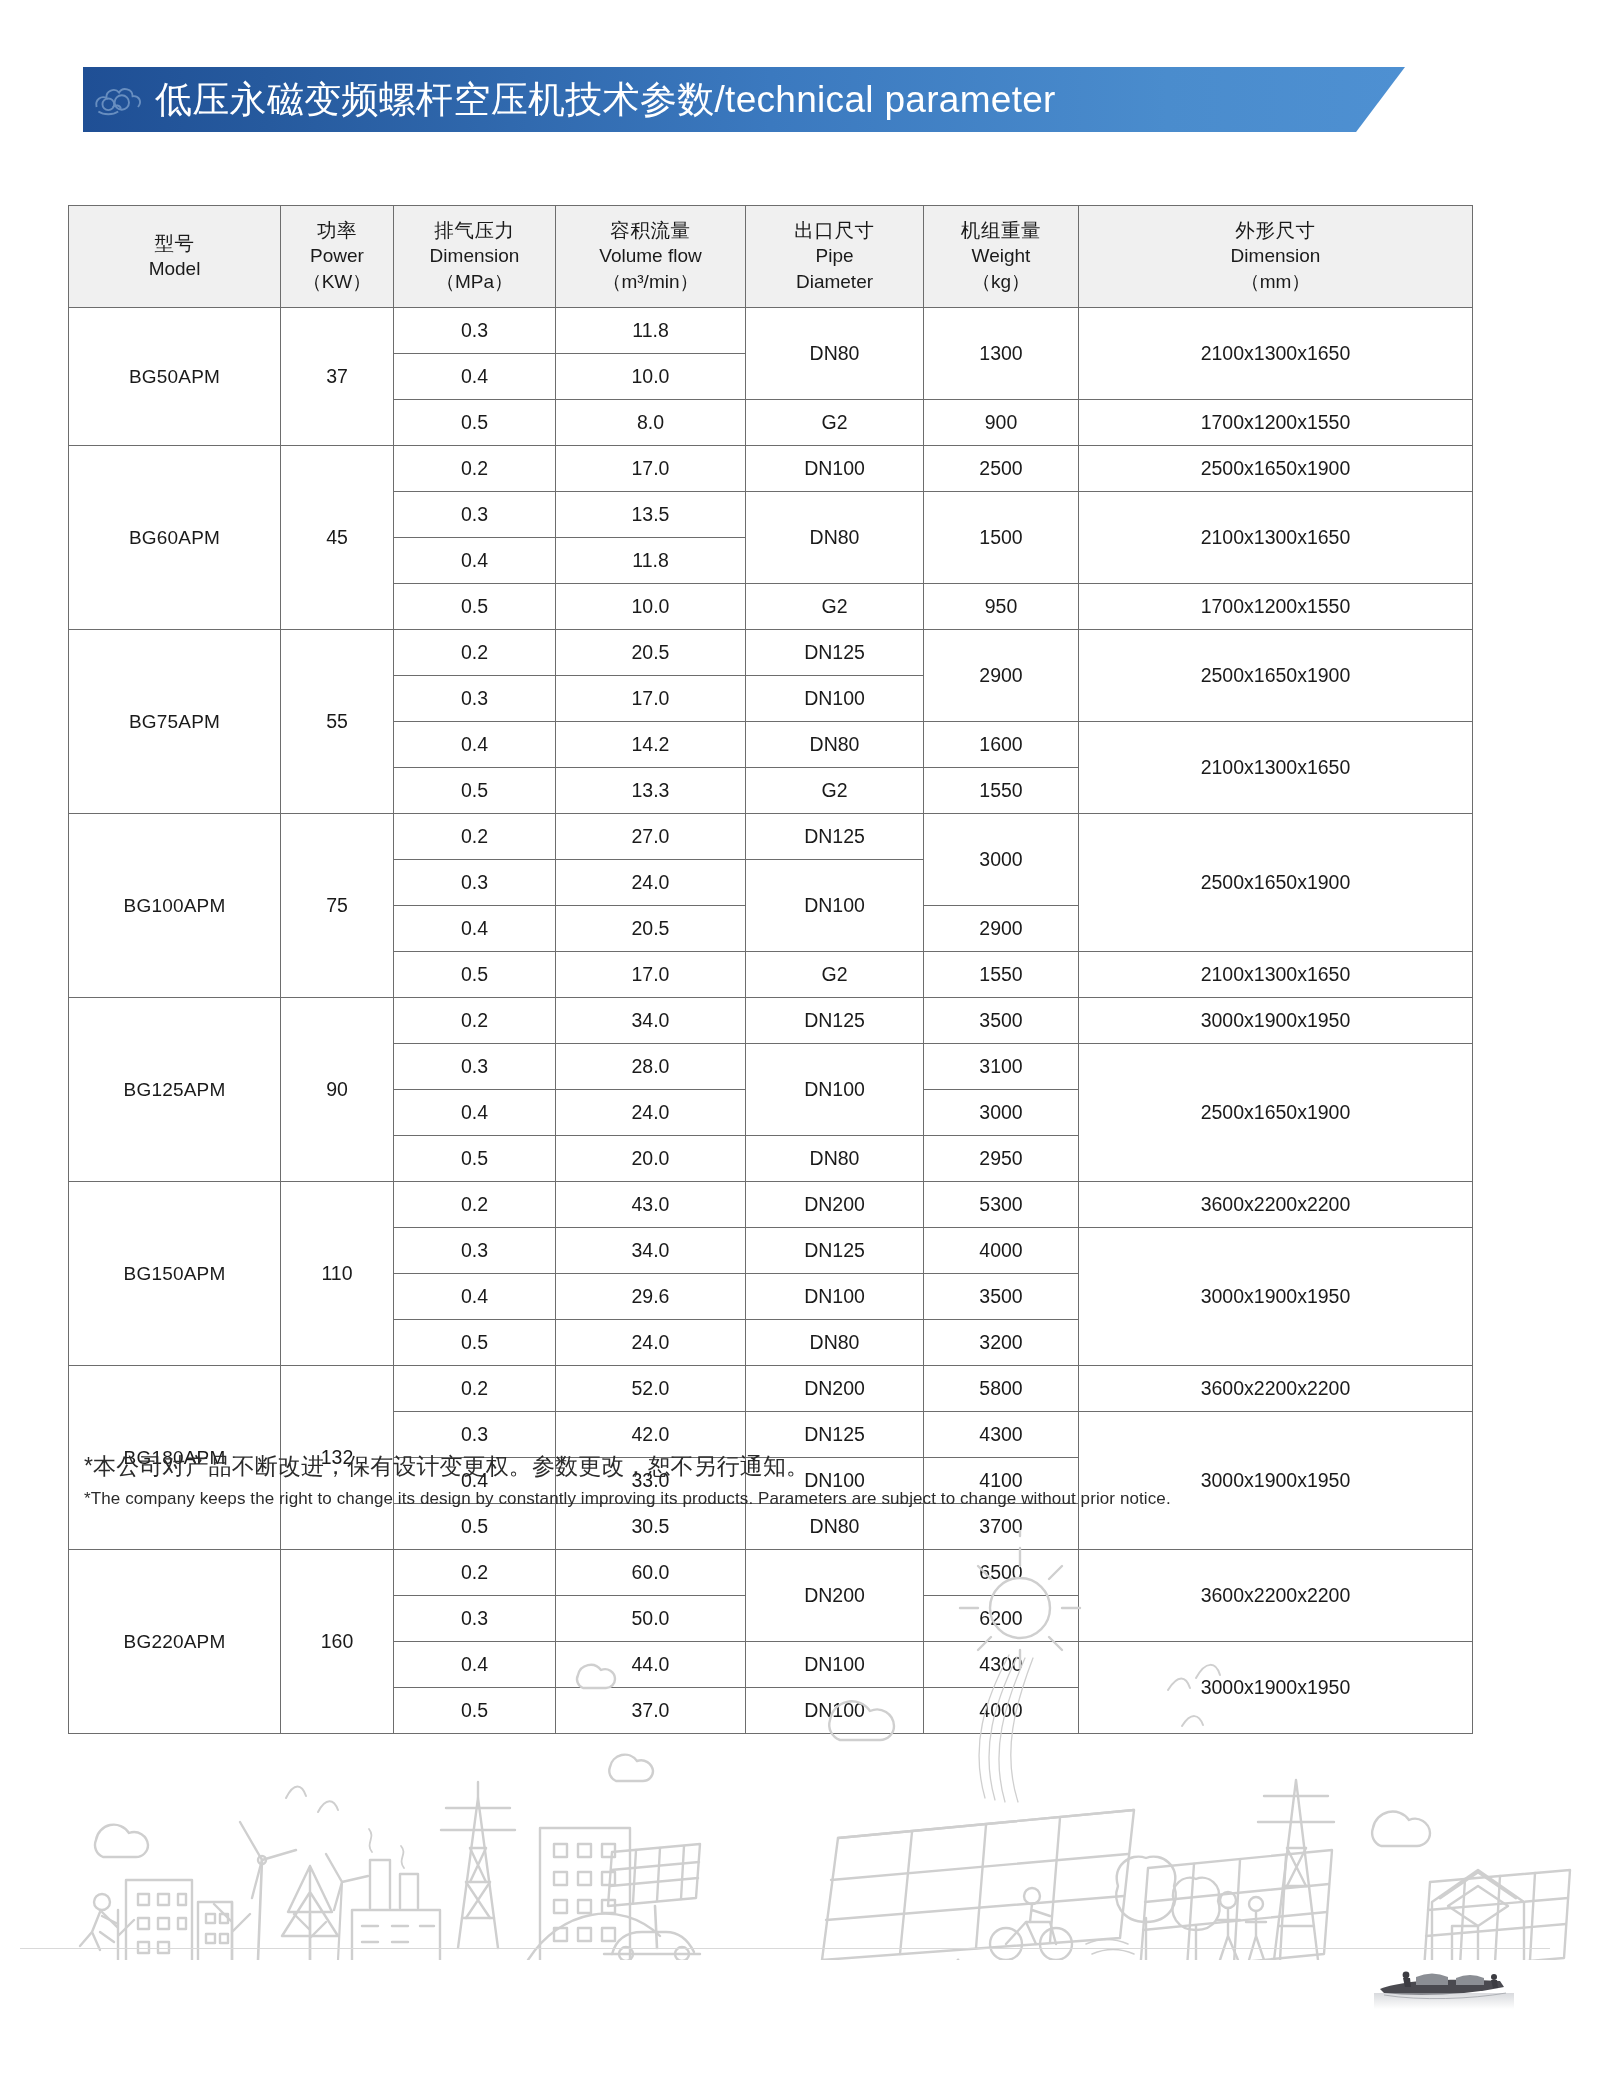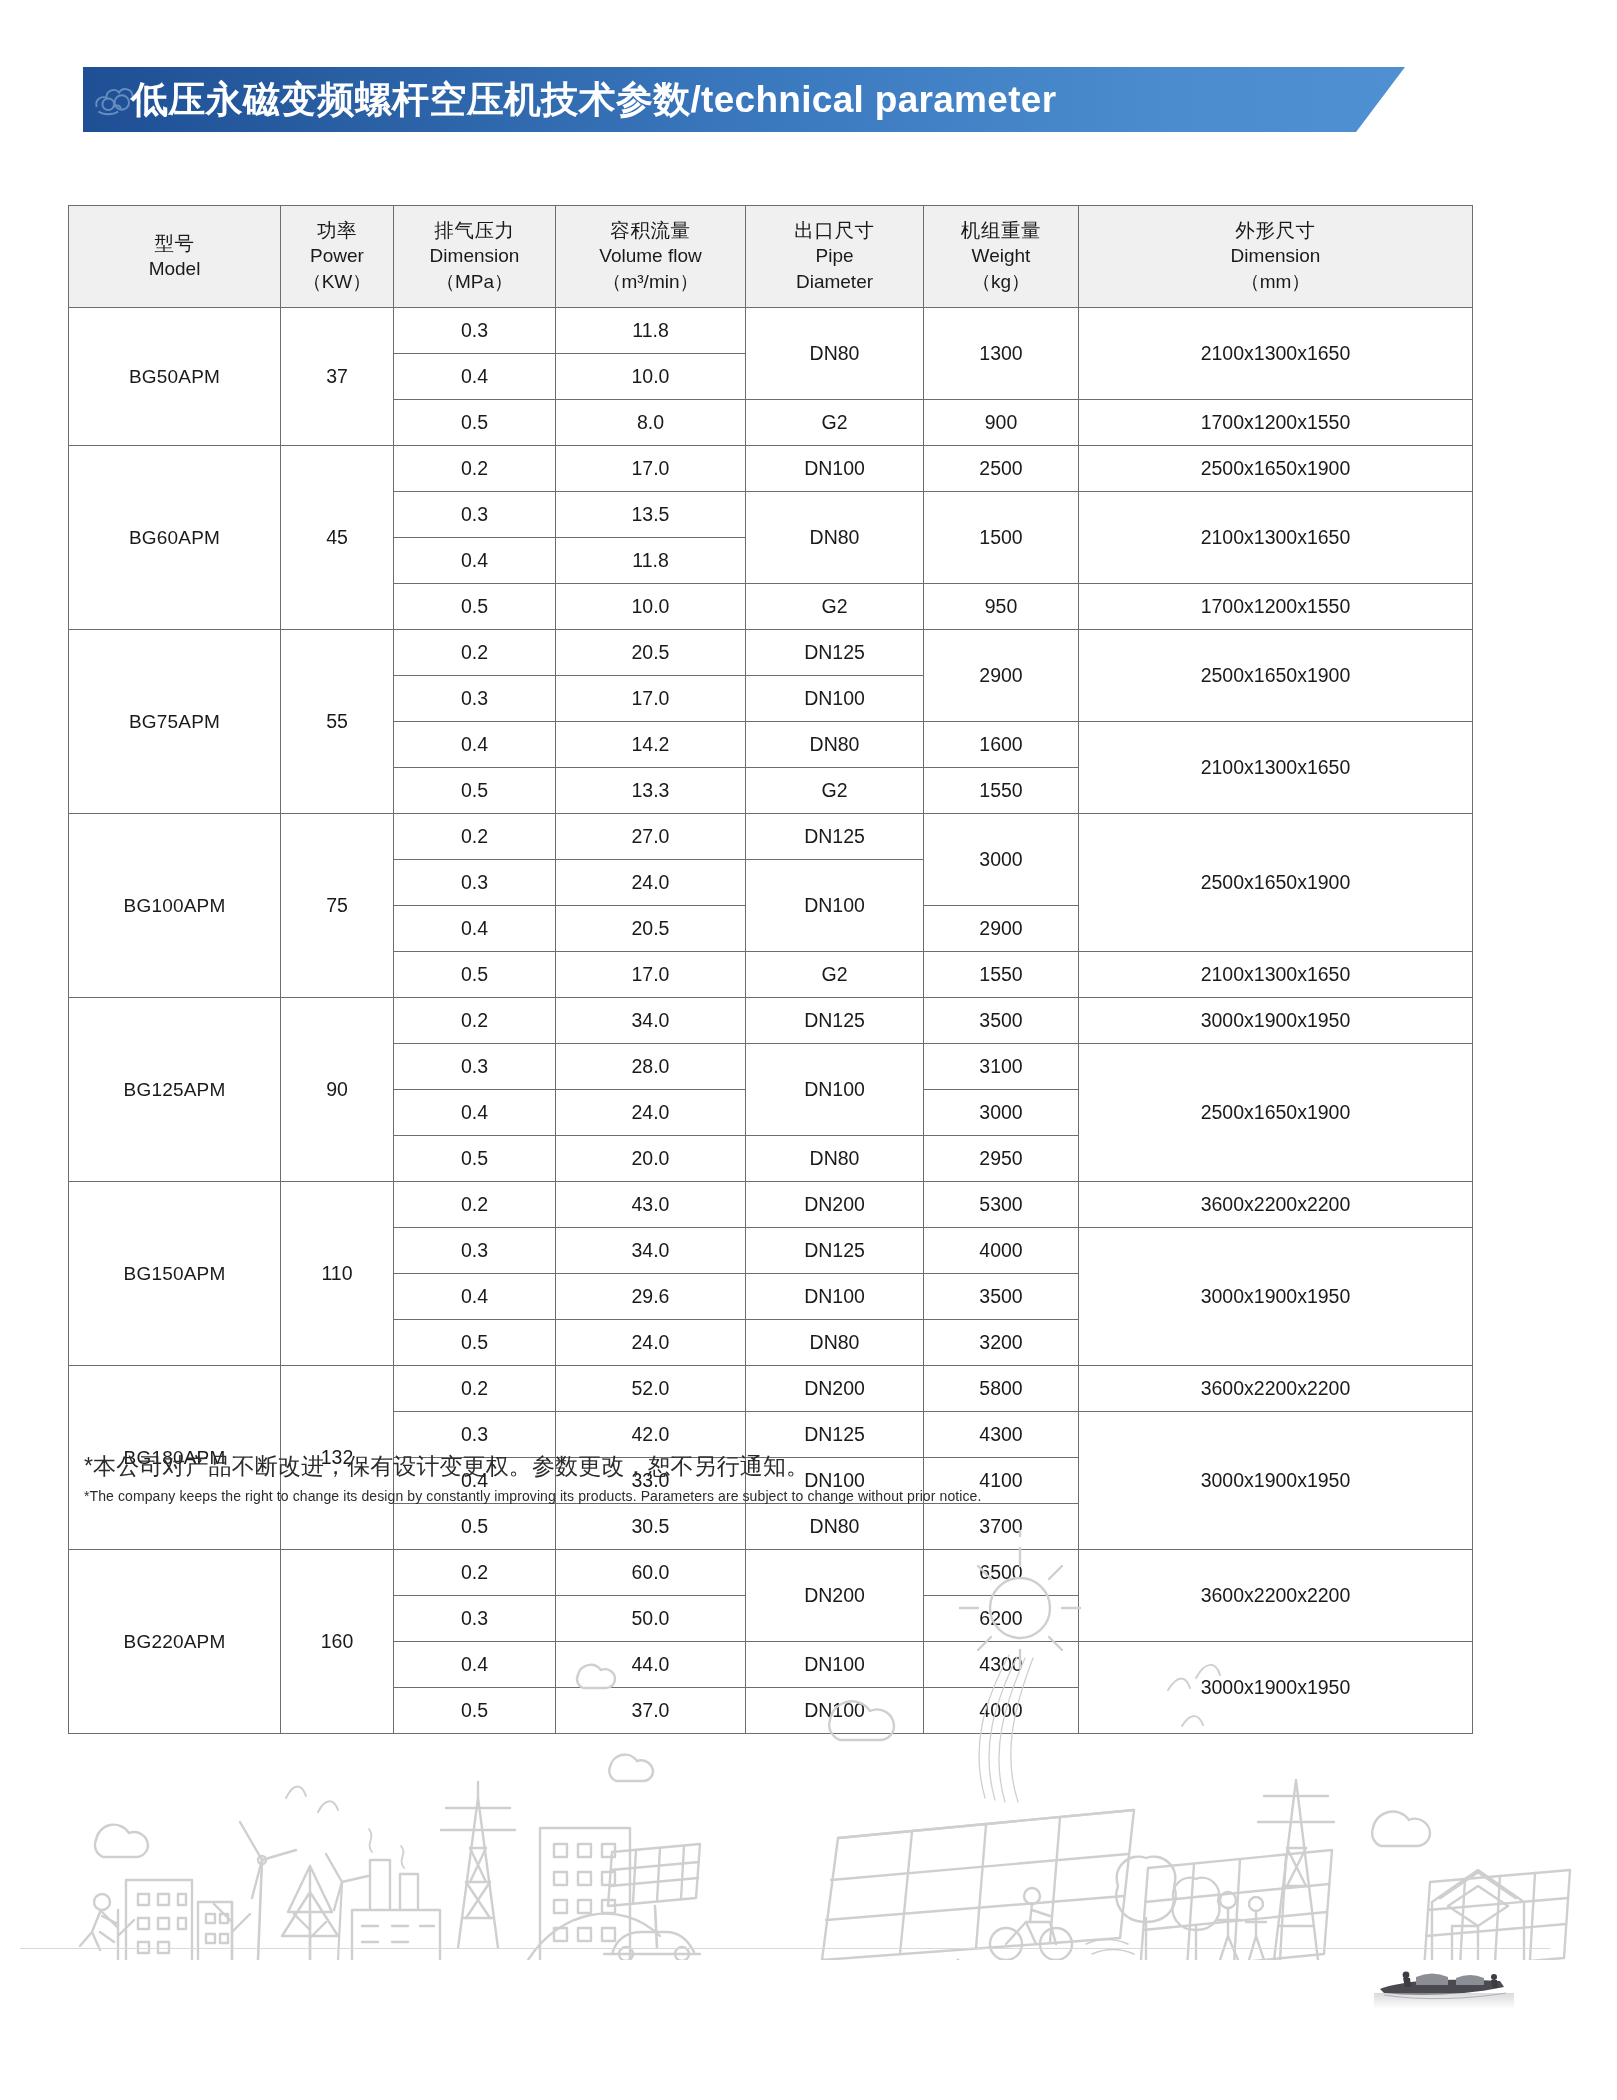--- a/index.html
+++ b/index.html
@@ -22,27 +22,27 @@
     position: absolute; inset: 0;
     background: linear-gradient(to right, #1f4f95 0%, #265a9e 14%, #3b79bf 52%, #4a8ccd 82%, #4e90d2 100%);
     clip-path: polygon(0 0, 100% 0, 96.3% 100%, 0 100%);
   }
   .banner-cloud {
     position: absolute; left: 10px; top: 7px;
     width: 54px; height: 48px; opacity: .52;
   }
   .banner-title {
     position: absolute;
-    left: 48px; top: 50%;
+    left: 72px; top: 50%;
     transform: translateY(-50%);
     color: #ffffff;
     font-size: 37px;
     letter-spacing: .3px;
     white-space: nowrap;
-    font-weight: 700;
+    font-weight: 400;
   }
 
   
   .spec-table {
     position: absolute;
     left: 68px; top: 205px;
     width: 1404px;
     border-collapse: collapse;
     table-layout: fixed;
     padding-left: 40px;
@@ -76,21 +76,21 @@
   col.c-dim   { width: 394px; }
 
   
   .footnotes {
     position: absolute;
     left: 84px; top: 1448px;
     width: 1350px;
   }
   .footnote {
     color: #2b2b2b;
-    font-size: 14px;
+    font-size: 17px;
     line-height: 1.62;
     letter-spacing: .1px;
   }
   .footnote.cn { font-size: 23px; }
 
   
   .artwork {
     position: absolute;
     left: 0; top: 1530px;
     width: 1617px; height: 430px;

